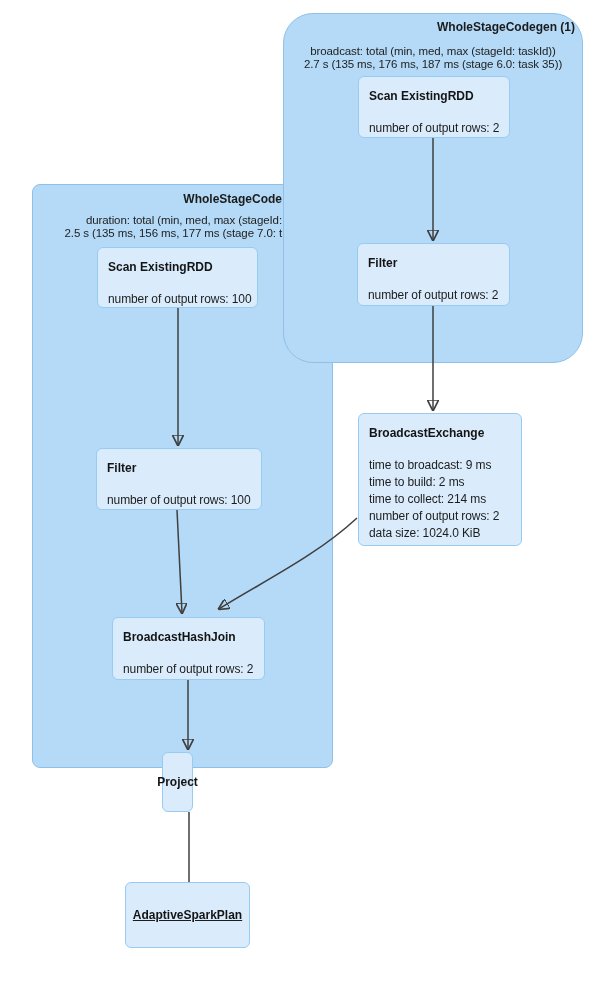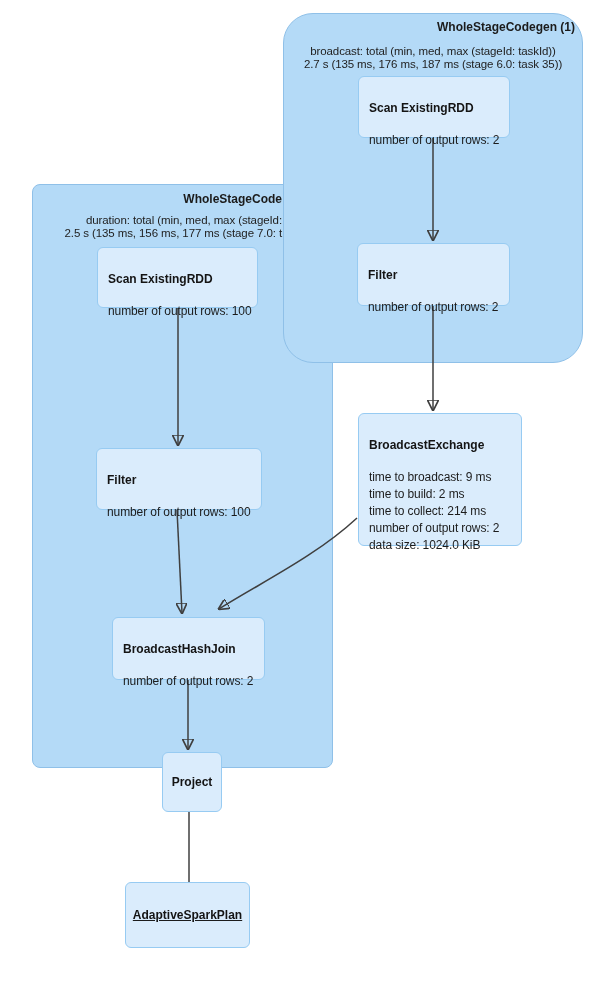--- a/index.html
+++ b/index.html
@@ -13,21 +13,21 @@
   }
   .cluster-label{
     position:absolute;font-size:12px;font-weight:bold;color:#1b1b1b;white-space:nowrap;
   }
   .cluster-duration{
     position:absolute;font-size:11.5px;line-height:13px;color:#222;white-space:nowrap;
     letter-spacing:-0.1px;
   }
   .node{
     position:absolute;background:#daecfc;border:1px solid #97cbf2;border-radius:6px;
-    box-sizing:border-box;padding:24px 10px;z-index:4;
+    box-sizing:border-box;padding:12px 10px;z-index:4;
   }
   .node-title{font-size:12px;font-weight:bold;line-height:15px;white-space:nowrap;color:#141414;}
   .node-metrics{margin-top:16px;font-size:12px;line-height:17px;letter-spacing:-0.1px;color:#1c1c1c;}
   .metric-line{white-space:nowrap;}
   .node--center{display:flex;align-items:center;justify-content:center;padding:0;}
   .node--center .node-title{text-align:center;}
   .edges{position:absolute;left:0;top:0;z-index:3;}
   .edges path{fill:none;stroke:#3f3f3f;stroke-width:1.5px;}
   .layer1{z-index:1;}
   .layer2{z-index:2;border-radius:30px;}
@@ -109,21 +109,21 @@
     </div>
   </div>
 
   <div class="node" style="left:112px;top:617px;width:153px;height:63px;">
     <div class="node-title">BroadcastHashJoin</div>
     <div class="node-metrics">
       <div class="metric-line">number of output rows: 2</div>
     </div>
   </div>
 
-  <div class="node node--center" style="left:162px;top:752px;width:60px;height:60px;">
+  <div class="node node--center" style="left:162px;top:752px;width:31px;height:60px;">
     <div class="node-title">Project</div>
   </div>
 
   <div class="node node--center" style="left:125px;top:882px;width:125px;height:66px;text-decoration:underline;">
     <div class="node-title">AdaptiveSparkPlan</div>
   </div>
 
 </div>
 
 </body></html>

